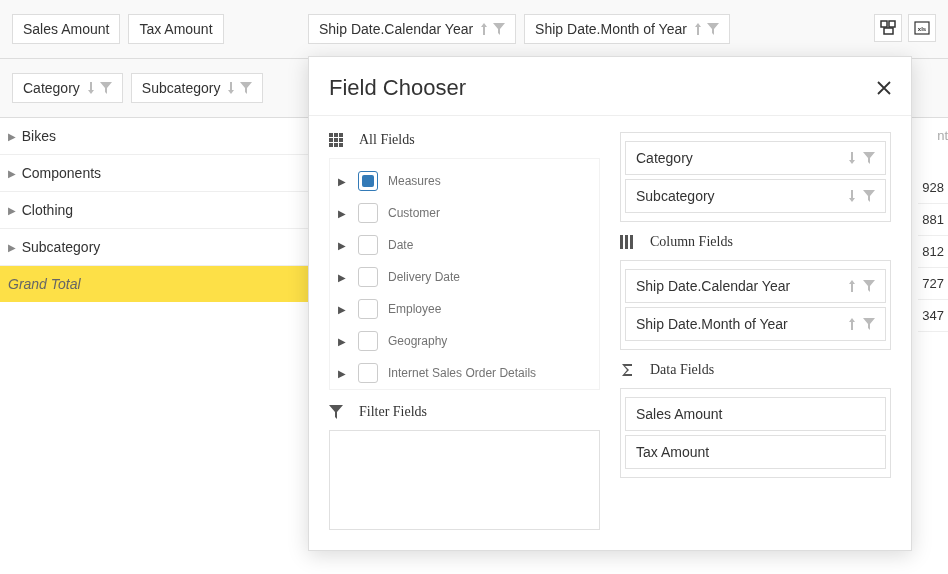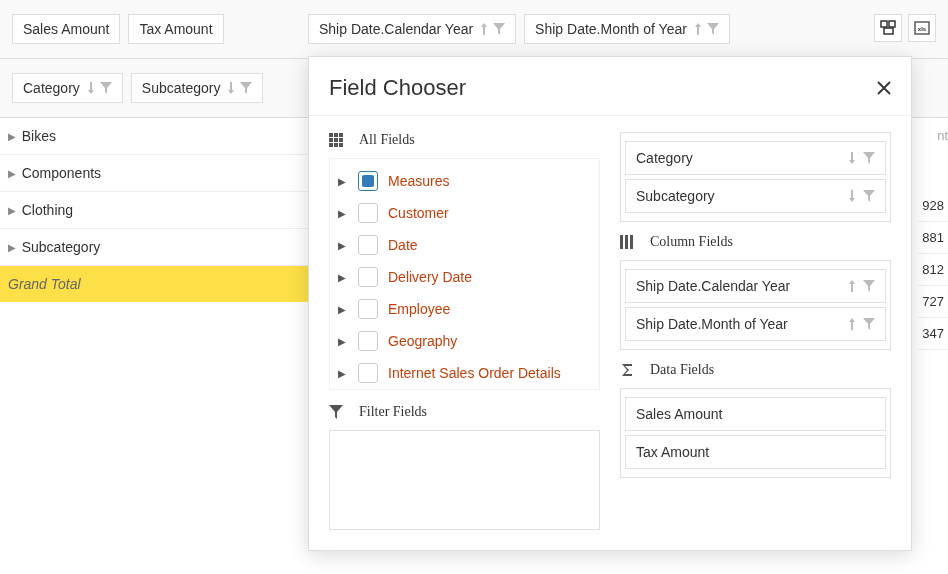--- a/index.html
+++ b/index.html
@@ -80,21 +80,20 @@
   }
   .caret { color: #888; font-size: 10px; }
   .data-right {
     position: absolute;
     right: 0;
     top: 172px;
     width: 30px;
     text-align: right;
     font-size: 13px;
     color: #333;
-    margin-top: 18px;
   }
   .data-right div { padding: 8px 4px 8px 0; border-bottom: 1px solid #eee; }
   svg { display: block; }
 
   
   .popup {
     position: absolute;
     top: 56px;
     left: 308px;
     width: 604px;
@@ -150,21 +149,21 @@
   }
   .tree-item .exp { width: 10px; color: #555; font-size: 10px; }
   .checkbox {
     width: 20px; height: 20px;
     border: 1px solid #ccc;
     border-radius: 3px;
     display: inline-flex; align-items: center; justify-content: center;
   }
   .checkbox.checked { border-color: #337ab7; }
   .checkbox.checked .inner { width: 12px; height: 12px; background: #337ab7; border-radius: 2px; }
-  .tree-label { font-size: 14px; color: #c2410c; }
+  .tree-label { font-size: 12px; color: #737373; }
   .field-box {
     border: 1px solid #e0e0e0;
     padding: 4px;
     margin-bottom: 12px;
   }
   .field-item {
     display: flex;
     align-items: center;
     background: #fff;
     border: 1px solid #e0e0e0;

